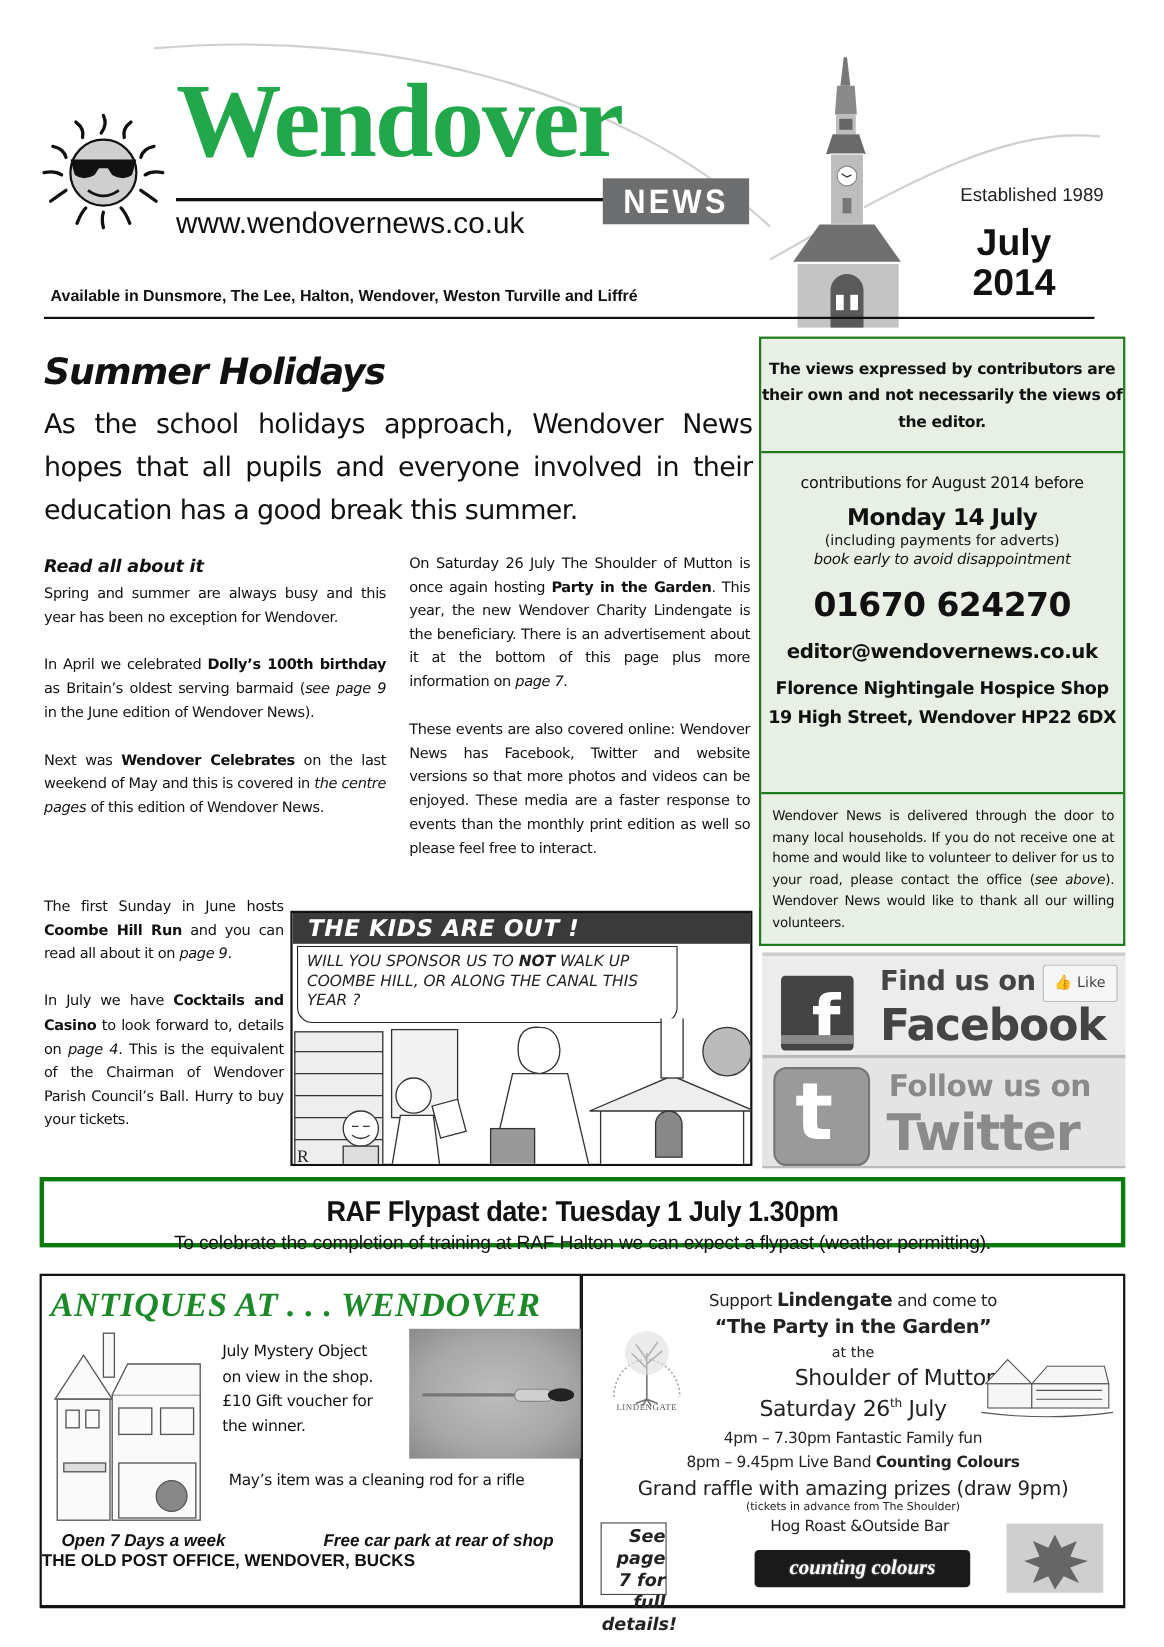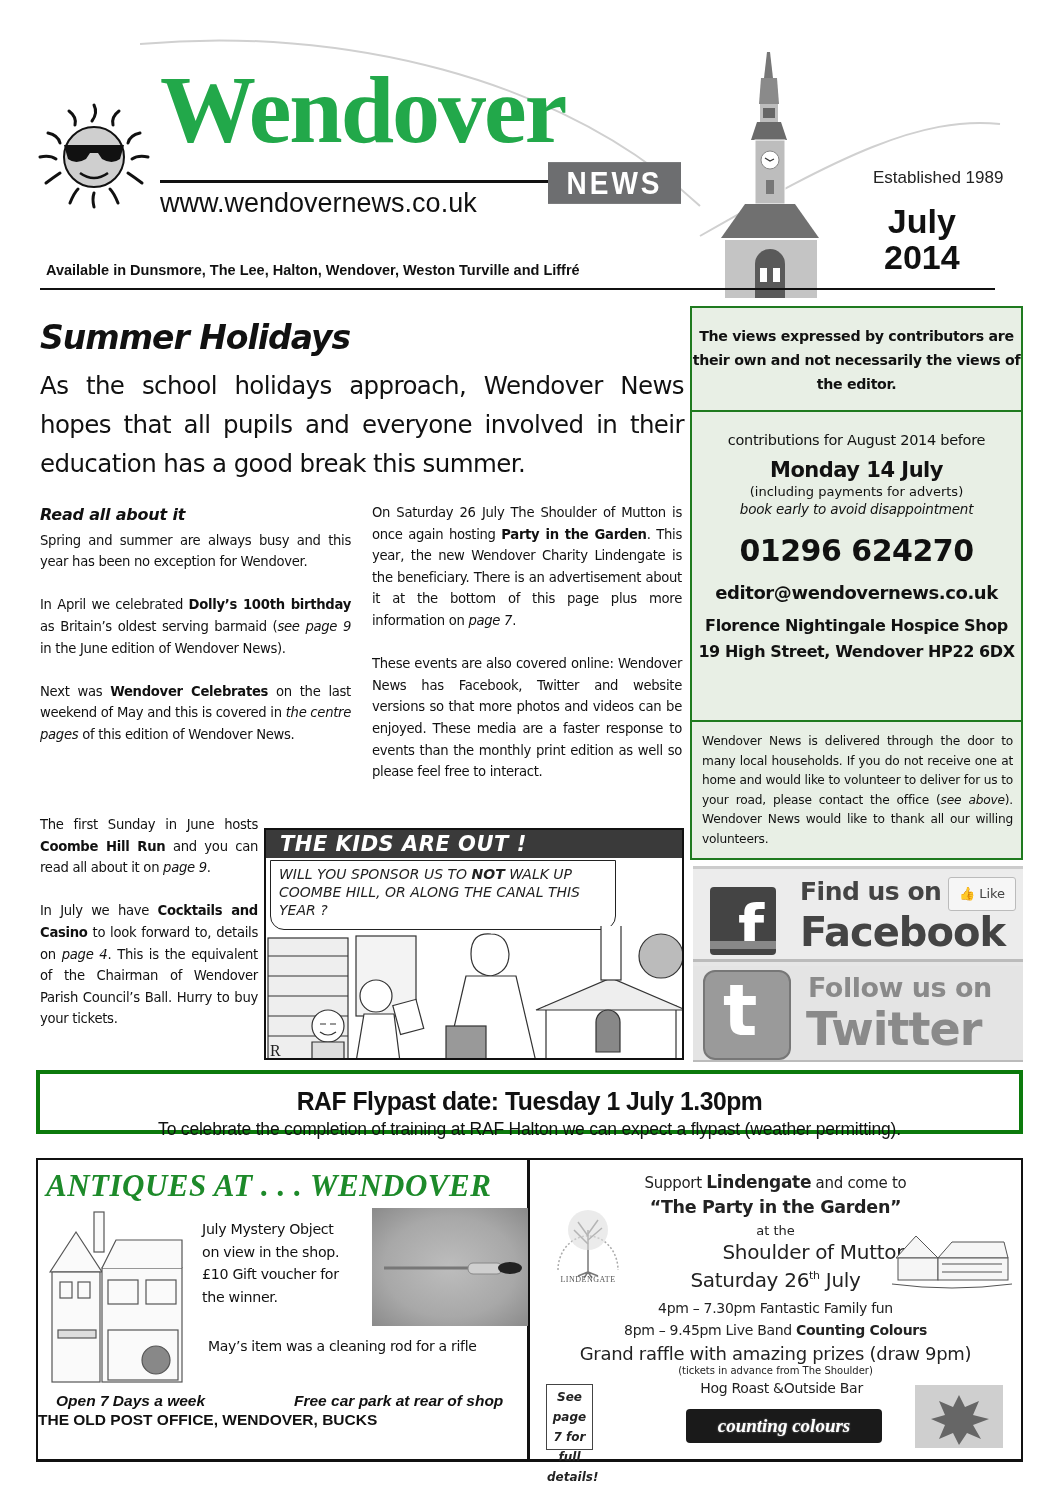--- a/index.html
+++ b/index.html
@@ -105,22 +105,22 @@
   .party-date { position: absolute; left: 0; width: 100%; top: 108px; font-size: 20px; letter-spacing: -0.3px; }
   .party-date sup { font-size: 11px; }
   .party-l1 { position: absolute; left: 0; width: 100%; top: 140px; font-size: 14px; letter-spacing: -0.3px; }
   .party-l2 { position: absolute; left: 0; width: 100%; top: 162px; font-size: 14px; letter-spacing: -0.3px; }
   .party-l3 { position: absolute; left: 0; width: 100%; top: 183px; font-size: 18px; letter-spacing: -0.3px; }
   .party-l4 { position: absolute; left: 0; width: 100%; top: 205px; font-size: 10px; }
   .party-l5 { position: absolute; left: 0; width: 100%; top: 220px; font-size: 14px; letter-spacing: -0.3px; padding-left: 12px; }
   .lindengate-logo { position: absolute; left: 18px; top: 40px; width: 80px; height: 80px; }
   .lindengate-label { position: absolute; left: 18px; top: 115px; width: 80px; font-family: "Liberation Serif", serif; font-size: 8px; letter-spacing: 0.5px; color: #555; }
   .pub-sketch { position: absolute; left: 362px; top: 68px; width: 120px; height: 62px; }
-  .see-page { position: absolute; left: 16px; top: 224px; width: 47px; height: 66px; border: 1px solid #444; font-weight: bold; font-style: italic;
-    font-size: 12px; line-height: 20px; padding-top: 2px; }
+  .see-page { position: absolute; left: 16px; top: 224px; width: 60px; height: 66px; border: 1px solid #444; font-weight: bold; font-style: italic;
+    font-size: 16px; line-height: 20px; padding-top: 2px; text-align: right; }
   .band-logo { position: absolute; left: 156px; top: 249px; width: 196px; height: 34px; background: #1a1a1a; border-radius: 4px;
     font-family: "Liberation Serif", serif; font-style: italic; font-weight: bold; font-size: 19px; color: #fff; line-height: 34px;
     text-shadow: 0 0 2px #999; }
   .splat { position: absolute; left: 385px; top: 225px; width: 88px; height: 63px; background: #cfcfcf; }
 </style>
 </head>
 <body>
 
 <svg class="abs swoosh" viewBox="0 0 900 240">
   <path d="M0 8 C 200 -10, 420 40, 560 170" stroke="#d0d0d0" stroke-width="2" fill="none"></path>
@@ -224,21 +224,21 @@
   </svg>
 </div>
 
 <div class="abs info">
   <div class="info-sec1">The views expressed by contributors are their own and not necessarily the views of the editor.</div>
   <div class="info-sec2">
     <div class="contrib">contributions for August 2014 before</div>
     <div class="deadline">Monday 14 July</div>
     <div class="adverts">(including payments for adverts)</div>
     <div class="bookearly">book early to avoid disappointment</div>
-    <div class="phone">01296 624270</div>
+    <div class="phone">01670 624270</div>
     <div class="email">editor@wendovernews.co.uk</div>
     <div class="shop">
       <div>Florence Nightingale Hospice Shop</div>
       <div>19 High Street, Wendover HP22 6DX</div>
     </div>
   </div>
   <div class="info-sec3"><span>Wendover News is delivered through the door to many local households. If you do not receive one at home and would like to volunteer to deliver for us to your road, please contact the office (</span><i>see above</i><span>). Wendover News would like to thank all our willing volunteers.</span></div>
 </div>
 
 <div class="abs social">

